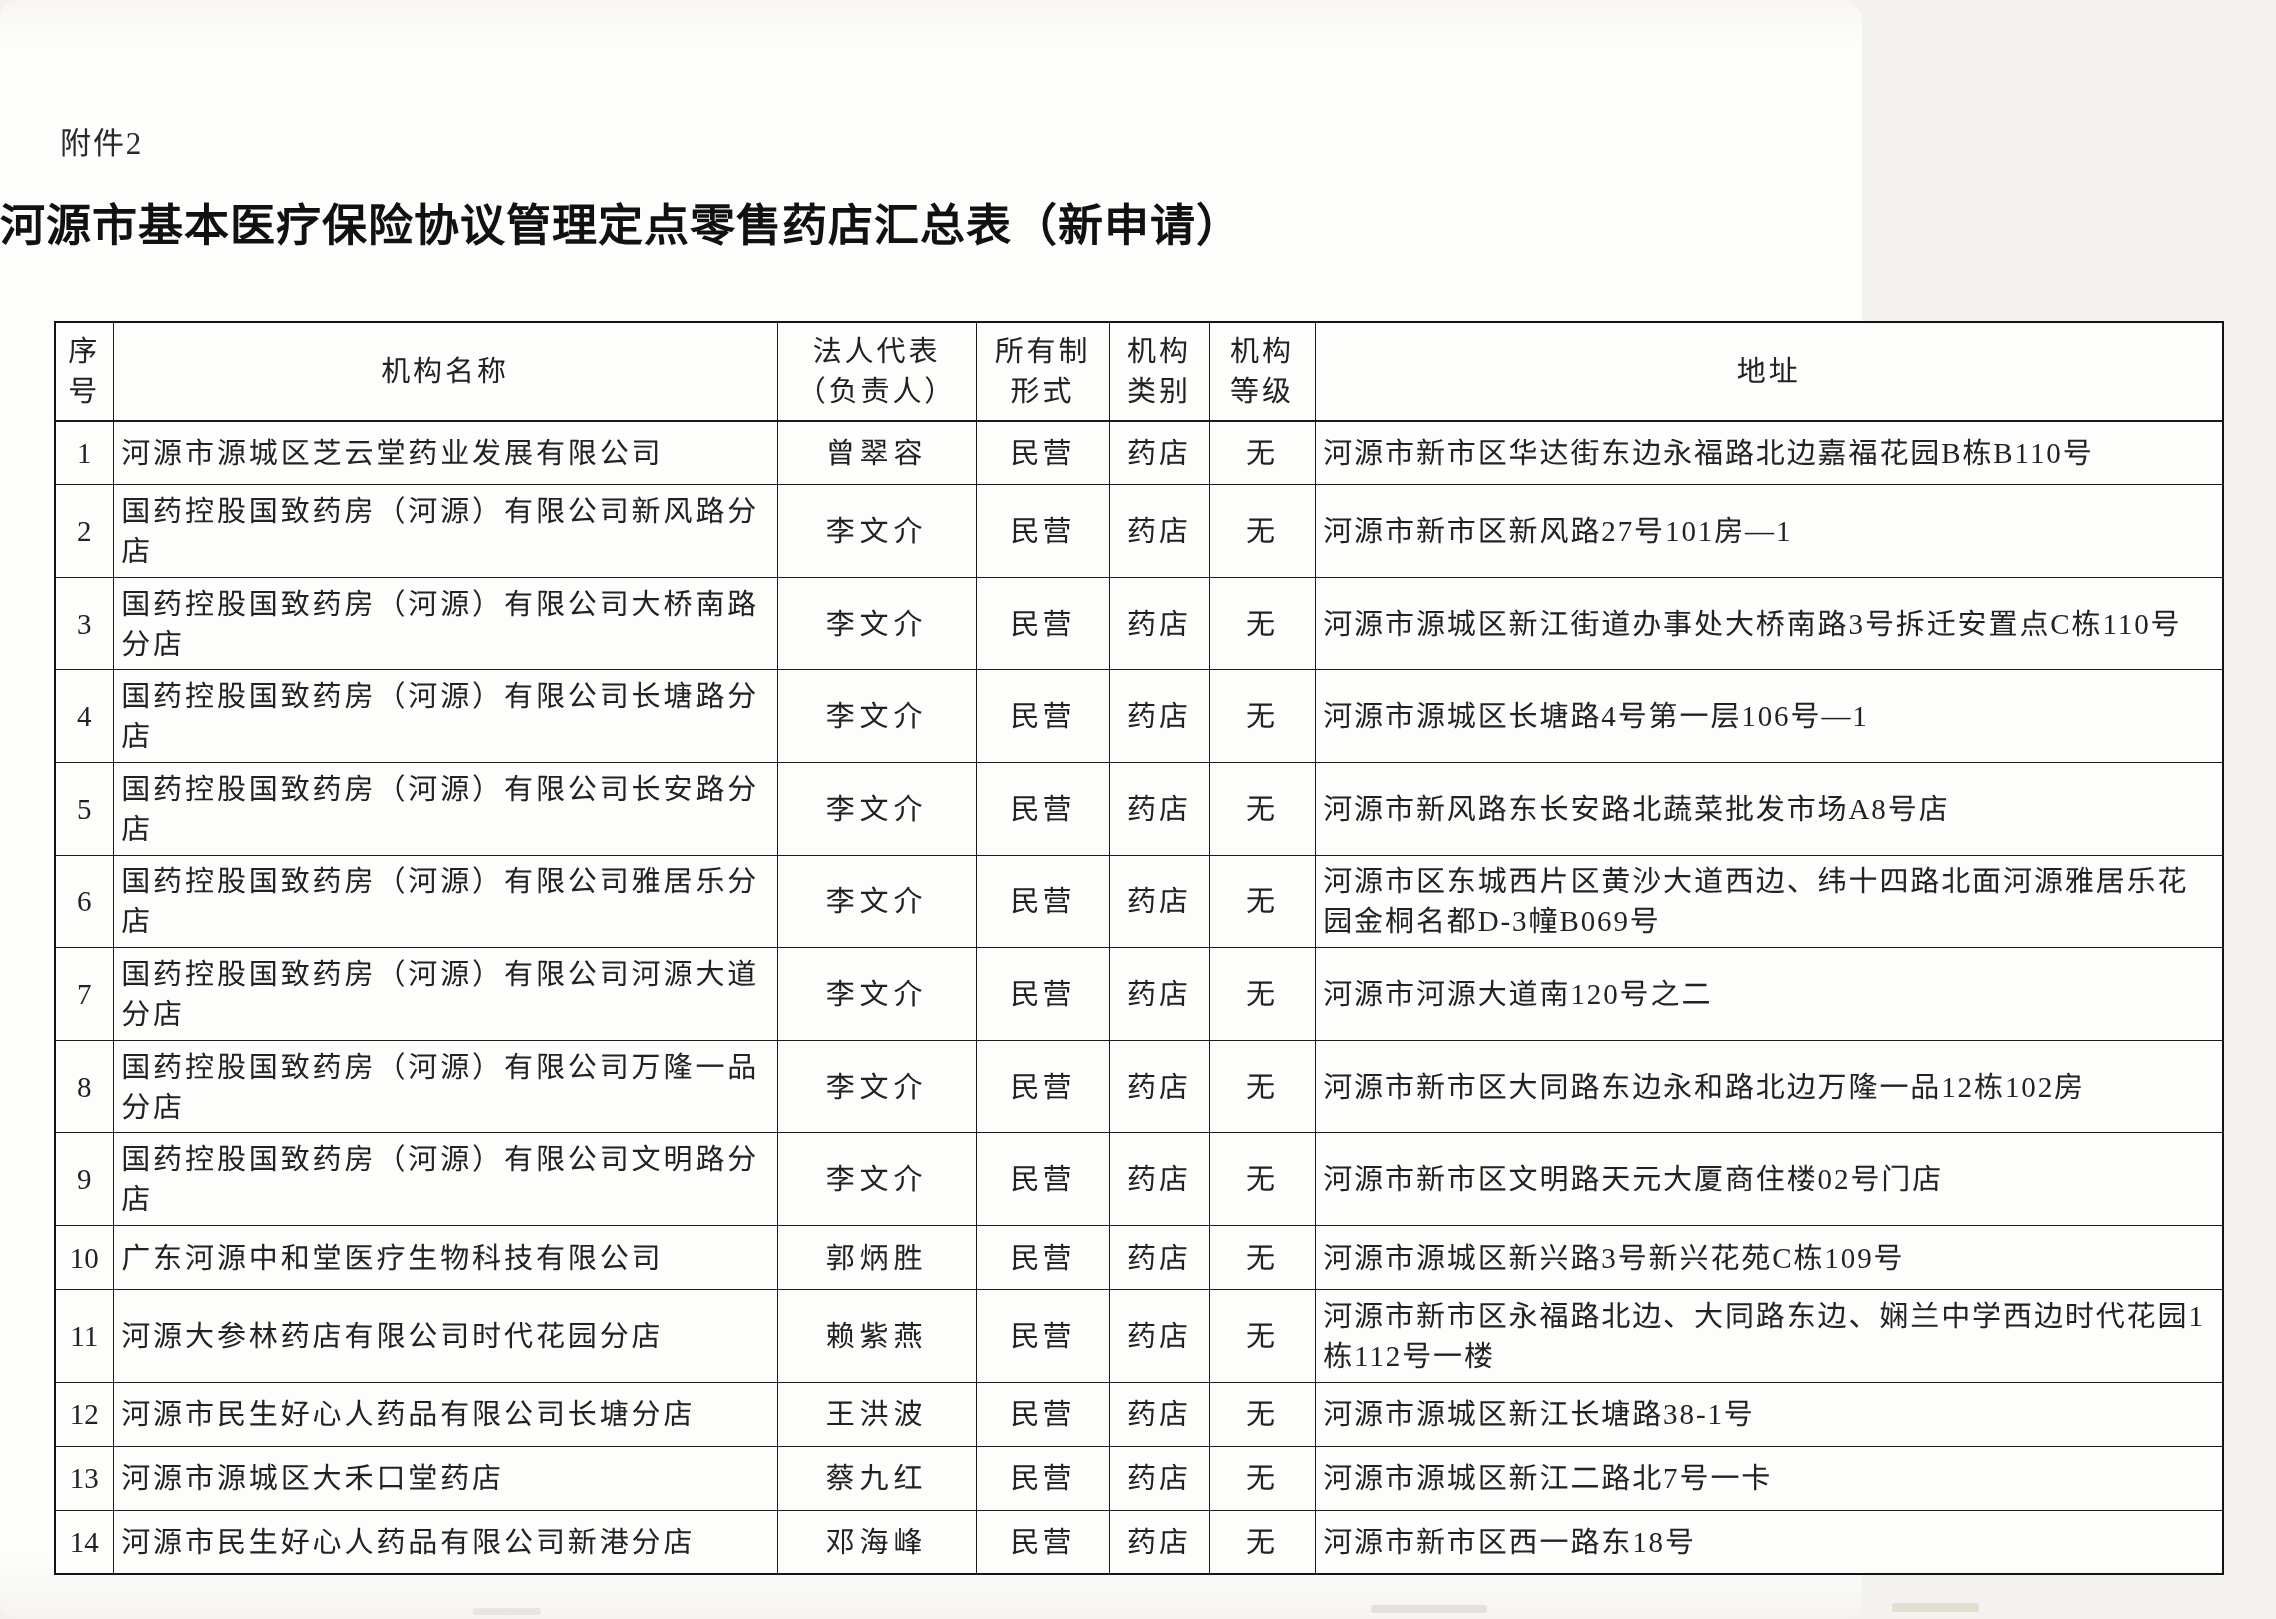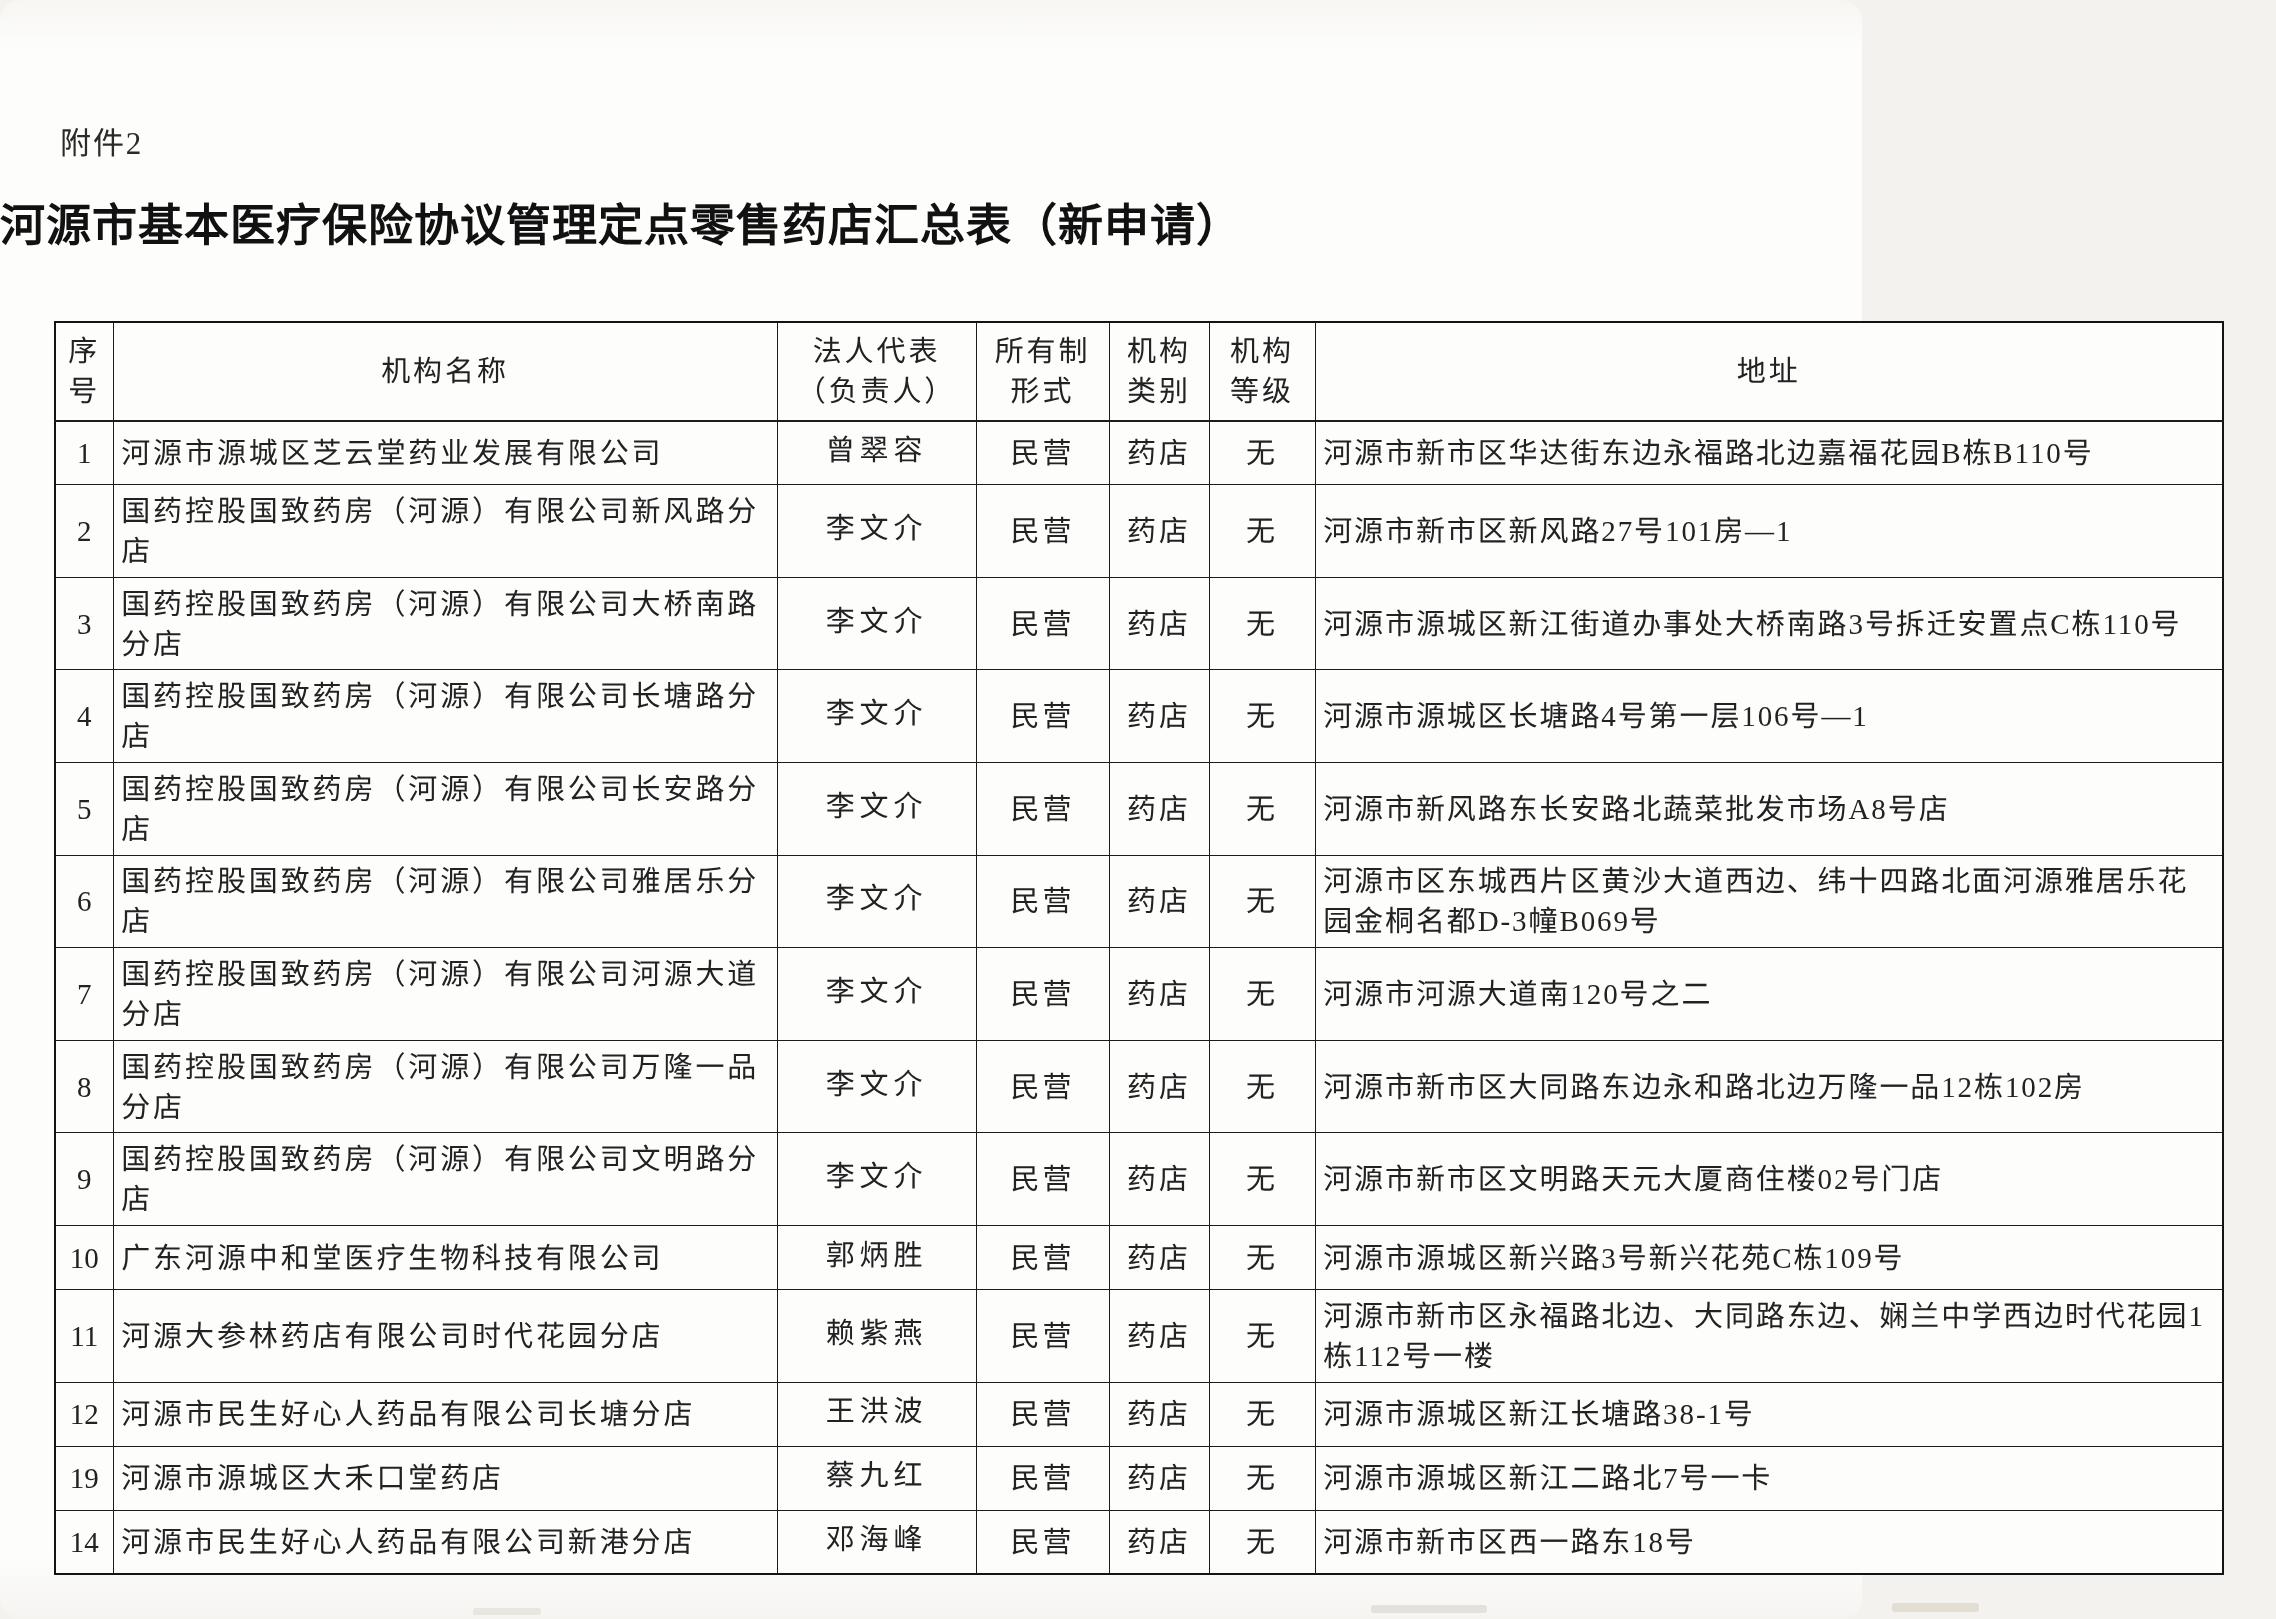--- a/index.html
+++ b/index.html
@@ -71,21 +71,21 @@
     height: 85px;
     text-align: center;
     white-space: pre-line;
     letter-spacing: 2.9px;
     border-bottom-width: 2.9px;
   }
   table.summary tbody td { min-height: 62px; }
   table.summary tbody tr { height: 64px; }
   td.cell-seq { text-align: center; letter-spacing: 0; }
   td.cell-name { text-align: left; letter-spacing: 2.9px; padding-left: 11.6px; }
-  td.cell-rep { text-align: center; letter-spacing: 4.8px; font-family: Liberation Mono, monospace; }
+  td.cell-rep { text-align: center; letter-spacing: 4.8px; }
   td.cell-own, td.cell-cat, td.cell-lvl { text-align: center; letter-spacing: 2.9px; margin-top: 33px; }
   td.cell-addr { text-align: left; letter-spacing: 1.9px; padding-left: 11.6px; padding-right: 11.6px; margin-top: 16px; }
   .scan-smudge {
     position: absolute;
     background: rgba(150, 140, 120, 0.18);
     border-radius: 2.9px;
   }
   .smudge-1 { left: 1371px; top: 1605px; width: 116px; height: 7.7px; }
   .smudge-2 { left: 1892px; top: 1603px; width: 87px;  height: 8.7px; background: rgba(170,150,110,0.22); }
   .smudge-3 { left: 473px;  top: 1608px; width: 68px;  height: 6.8px; background: rgba(160,150,130,0.15); }
@@ -228,21 +228,21 @@
         <tr>
           <td class="cell-seq">12</td>
           <td class="cell-name">河源市民生好心人药品有限公司长塘分店</td>
           <td class="cell-rep">王洪波</td>
           <td class="cell-own">民营</td>
           <td class="cell-cat">药店</td>
           <td class="cell-lvl">无</td>
           <td class="cell-addr">河源市源城区新江长塘路38-1号</td>
         </tr>
         <tr>
-          <td class="cell-seq">19</td>
+          <td class="cell-seq">13</td>
           <td class="cell-name">河源市源城区大禾口堂药店</td>
           <td class="cell-rep">蔡九红</td>
           <td class="cell-own">民营</td>
           <td class="cell-cat">药店</td>
           <td class="cell-lvl">无</td>
           <td class="cell-addr">河源市源城区新江二路北7号一卡</td>
         </tr>
         <tr>
           <td class="cell-seq">14</td>
           <td class="cell-name">河源市民生好心人药品有限公司新港分店</td>

